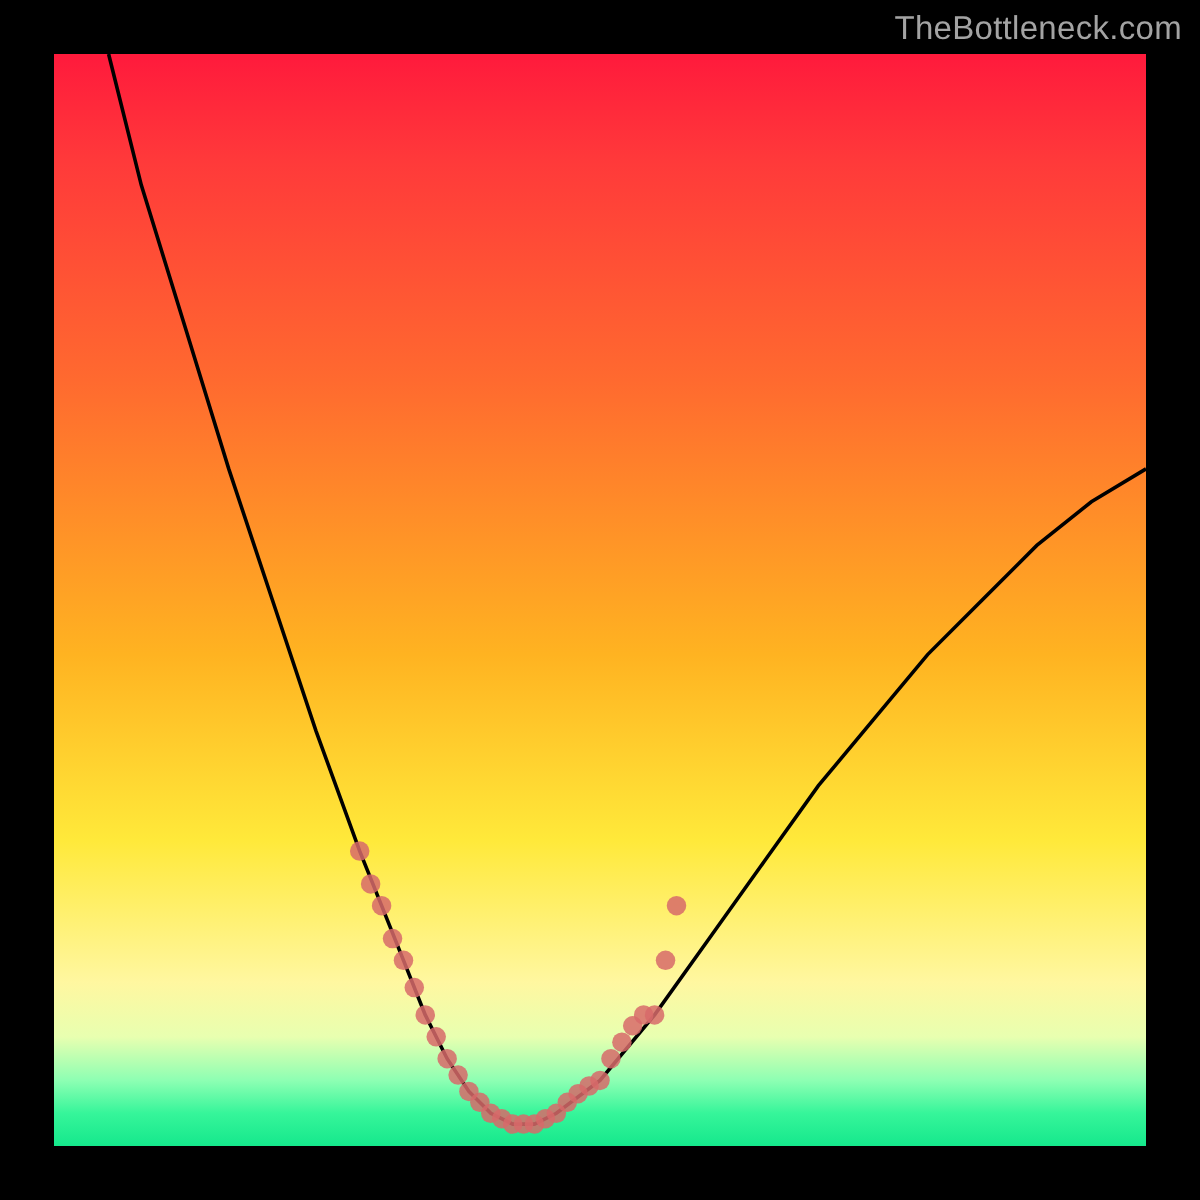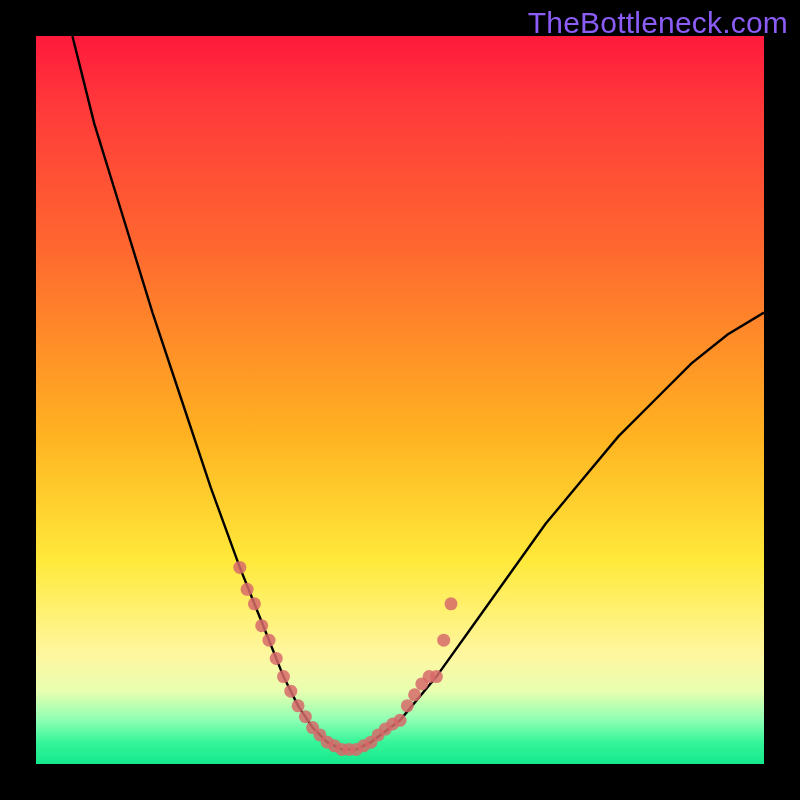--- a/index.html
+++ b/index.html
@@ -36,22 +36,22 @@
       #e8ffb0 90%,
       #8dffb3 94%,
       #36f59a 97%,
       #15e88c 100%
     );
   }
   .watermark {
     position: absolute;
     top: 6px;
     right: 12px;
-    color: #8b5cf6;
-    font-size: 30px;
+    color: #a3a3a3;
+    font-size: 22px;
     font-weight: 500;
     letter-spacing: 0.2px;
     user-select: none;
   }
   svg.curve {
     position: absolute;
     left: 36px;
     top: 36px;
     width: 728px;
     height: 728px;

